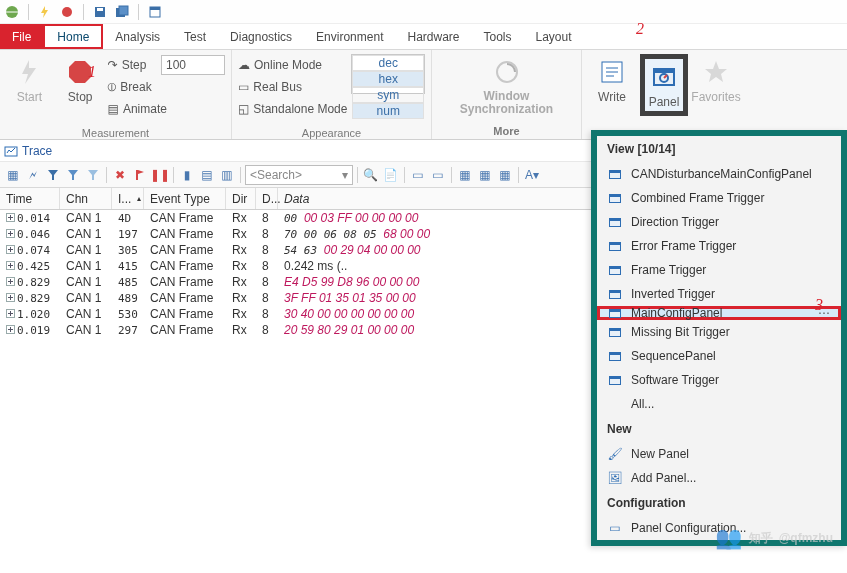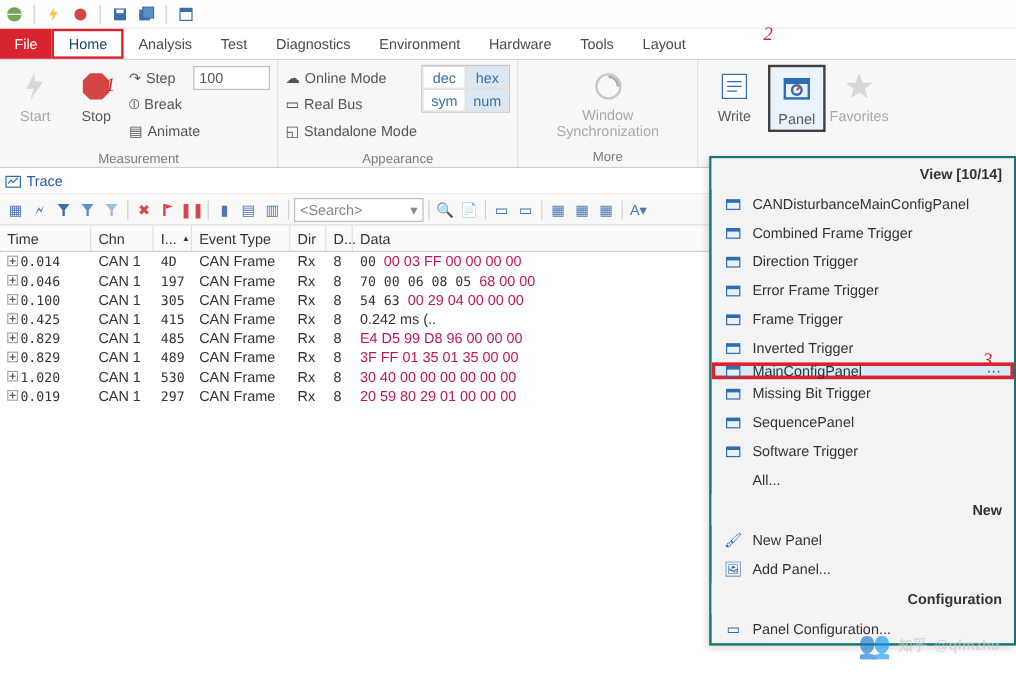--- a/index.html
+++ b/index.html
@@ -17,49 +17,49 @@
 .menubar .tab.active { border: 2px solid #d9232e; color: #0c4a6e; }
 .ann-red { position: absolute; color: #d9232e; font-size: 16px; font-style: italic; font-family: Georgia,serif; pointer-events: none; }
 
 
 .ribbon { height: 90px; background: #f7f7f7; display: flex; border-bottom: 1px solid #d0d0d0; }
 .rgroup { border-right: 1px solid #e0e0e0; display: flex; flex-direction: column; }
 .rgroup-body { flex: 1; display: flex; align-items: flex-start; padding: 4px 6px; gap: 4px; }
 .rgroup-title { height: 18px; text-align: center; color: #7a7a7a; font-size: 11px; line-height: 18px; }
 .big-btn { display: flex; flex-direction: column; align-items: center; justify-content: flex-start; width: 48px; padding: 2px; gap: 2px; color: #5a5a5a; cursor: pointer; }
 .big-btn .ic { width: 32px; height: 32px; display: flex; align-items: center; justify-content: center; }
-.big-btn.panel { border: 2px solid #404040; padding: 2px; background:#eaf3fb;}
+.big-btn.panel { border: 5px solid #404040; padding: 2px; background:#eaf3fb;}
 .small-row { display: flex; align-items: center; gap: 4px; height: 22px; color: #555; cursor: pointer; white-space: nowrap; }
 .small-col { display: flex; flex-direction: column; gap: 0; }
 .spinner { width:64px; height:20px; border:1px solid #c0c0c0; background:#fff; display:inline-flex; align-items:center; padding:0 4px;}
-.modebox { width: 80px; height: 40px; border: 1px solid #c8c8c8; background: #fff; display: grid; grid-template-columns: 1fr 1fr; grid-template-rows:1fr 1fr; font-size:10px; color:#3b6fa7;}
+.modebox { width: 80px; height: 40px; border: 1px solid #c8c8c8; background: #fff; display: grid; grid-template-columns: 1fr; grid-template-rows:1fr 1fr; font-size:10px; color:#3b6fa7;}
 .modebox div{display:flex;align-items:center;justify-content:center;border:0.5px solid #e0e0e0;}
 
 
 .trace-hdr { height: 22px; display:flex; align-items:center; gap:4px; padding:0 4px; color:#2a5a9e; border-bottom:1px solid #e8e8e8;}
 .toolbar2 { height: 26px; display:flex; align-items:center; gap:2px; padding:0 4px; border-bottom:1px solid #d8d8d8; background:#f9f9f9;}
 .toolbar2 .tb { width:18px; height:18px; display:inline-flex; align-items:center; justify-content:center; color:#4a78b0;}
 .toolbar2 .sep { width:1px; height:16px; background:#d0d0d0; margin:0 2px;}
 .searchbox { width:108px; height:20px; border:1px solid #bdbdbd; background:#fff; padding:0 4px; color:#888; display:flex; align-items:center; justify-content:space-between;}
 
 
 .thead { height: 22px; display:flex; background:#fafafa; border-bottom:1px solid #d0d0d0; color:#333;}
 .thead .th { border-right:1px solid #e0e0e0; display:flex; align-items:center; padding:0 6px; position:relative;}
 .tbody { }
 .trow { height: 16px; display:flex; align-items:center; color:#333; }
 .trow .td { padding:0 6px; overflow:hidden; white-space:nowrap;}
-.c-time{width:76px;} .c-chn{width:52px;} .c-id{width:32px;} .c-et{width:82px;} .c-dir{width:30px;} .c-d{width:22px;} .c-data{flex:1;} .c-fd{width:70px;}
+.c-time{width:60px;} .c-chn{width:52px;} .c-id{width:32px;} .c-et{width:82px;} .c-dir{width:30px;} .c-d{width:22px;} .c-data{flex:1;font-style:italic;} .c-fd{width:70px;}
 .expander{display:inline-block;width:9px;height:9px;border:1px solid #9aa;position:relative;margin-right:2px;}
 .expander::before{content:"";position:absolute;left:1px;top:3px;width:5px;height:1px;background:#556;}
 .expander::after{content:"";position:absolute;left:3px;top:1px;width:1px;height:5px;background:#556;}
 .mono{font-family:Consolas,monospace;font-size:11px;}
 .grayhex{color:#be185d;}
 
 
-.dropdown { position:absolute; right:0; top:130px; width:256px; background:#f3f3f3; border:2px solid #0f766e; box-shadow:-2px 2px 6px rgba(0,0,0,.15);text-align:right; }
+.dropdown { position:absolute; right:0; top:130px; width:256px; background:#f3f3f3; border:6px solid #0f766e; box-shadow:-2px 2px 6px rgba(0,0,0,.15); }
 .dropdown .sect { padding:6px 10px; font-weight:600; color:#333; background:#f3f3f3;}
 .dropdown .item { height:24px; display:flex; align-items:center; gap:8px; padding:0 10px; color:#333; cursor:pointer;}
 .dropdown .item.sel { background:#d6e9f8; border:3px solid #d9232e; padding:0 7px; height:14px; justify-content:space-between;}
 .dropdown .item .ic { width:16px; height:16px; display:inline-flex; align-items:center; justify-content:center; color:#2d6db3;}
 .dots{color:#555;letter-spacing:1px;}
 
 .watermark { position:absolute; right:14px; bottom:22px; color:#c9c9c9; font-size:20px; font-weight:600; opacity:.65; pointer-events:none; display:flex; align-items:center; gap:6px;}
 
 svg{display:block;}
 </style>
@@ -173,21 +173,21 @@
       <div class="modebox">
         <div>dec</div>
         <div style="background:#dce9f5;">hex</div>
         <div>sym</div>
         <div style="background:#dce9f5;">num</div>
       </div>
     </div>
     <div class="rgroup-title">Appearance</div>
   </div>
 
-  <div class="rgroup" style="width:150px;">
+  <div class="rgroup" style="width:150px;font-weight:bold;">
     <div class="rgroup-body" style="justify-content:center;">
       <div class="big-btn" style="width:90px;color:#aaa;">
         <span class="ic">
             <svg width="28" height="28">
               <circle cx="14" cy="14" r="10" fill="none" stroke="#c8c8c8" stroke-width="2"></circle>
               <path d="M14 6 A8 8 0 0 1 22 14" fill="none" stroke="#b0b0b0" stroke-width="2"></path>
             </svg>
           </span>
         <span style="text-align:center;line-height:1.1;">Window Synchronization</span>
       </div>
@@ -319,21 +319,21 @@
       <div class="td c-time"><span class="expander"></span><span class="mono">0.046</span></div>
       <div class="td c-chn">CAN 1</div>
       <div class="td c-id mono">197</div>
       <div class="td c-et">CAN Frame</div>
       <div class="td c-dir">Rx</div>
       <div class="td c-d">8</div>
       <div class="td c-data mono">70 00 06 08 05 <span class="grayhex">68 00 00</span></div>
       <div class="td c-fd">0.242 ms (...</div>
     </div>
     <div class="trow">
-      <div class="td c-time"><span class="expander"></span><span class="mono">0.100</span></div>
+      <div class="td c-time"><span class="expander"></span><span class="mono">0.074</span></div>
       <div class="td c-chn">CAN 1</div>
       <div class="td c-id mono">305</div>
       <div class="td c-et">CAN Frame</div>
       <div class="td c-dir">Rx</div>
       <div class="td c-d">8</div>
       <div class="td c-data mono">54 63 <span class="grayhex">00 29 04 00 00 00</span></div>
       <div class="td c-fd">0.242 ms (...</div>
     </div>
     <div class="trow">
       <div class="td c-time"><span class="expander"></span><span class="mono">0.425</span></div>

